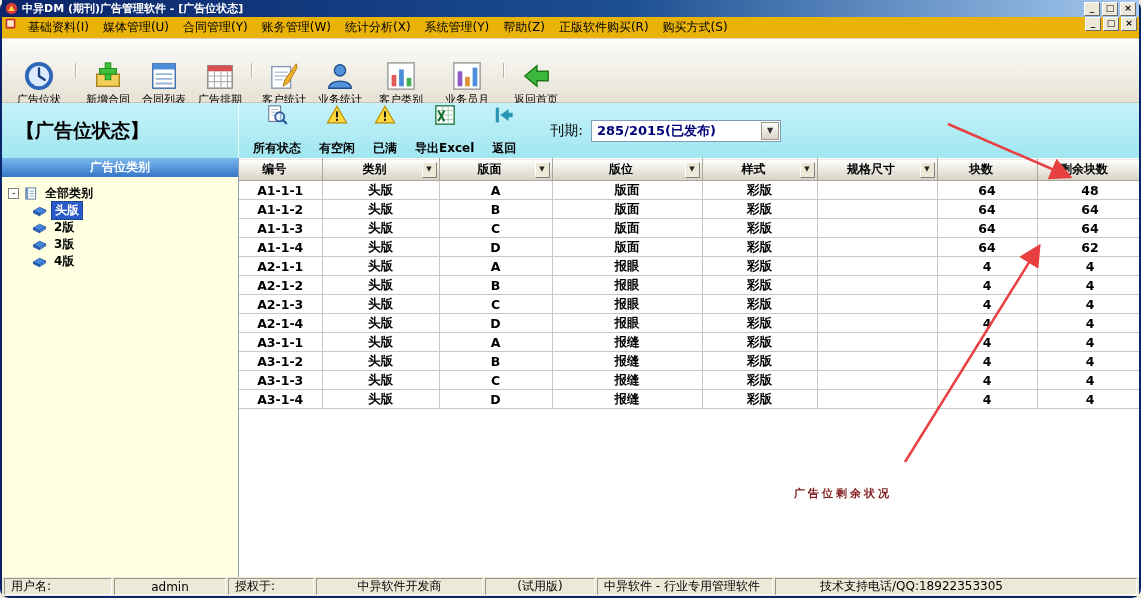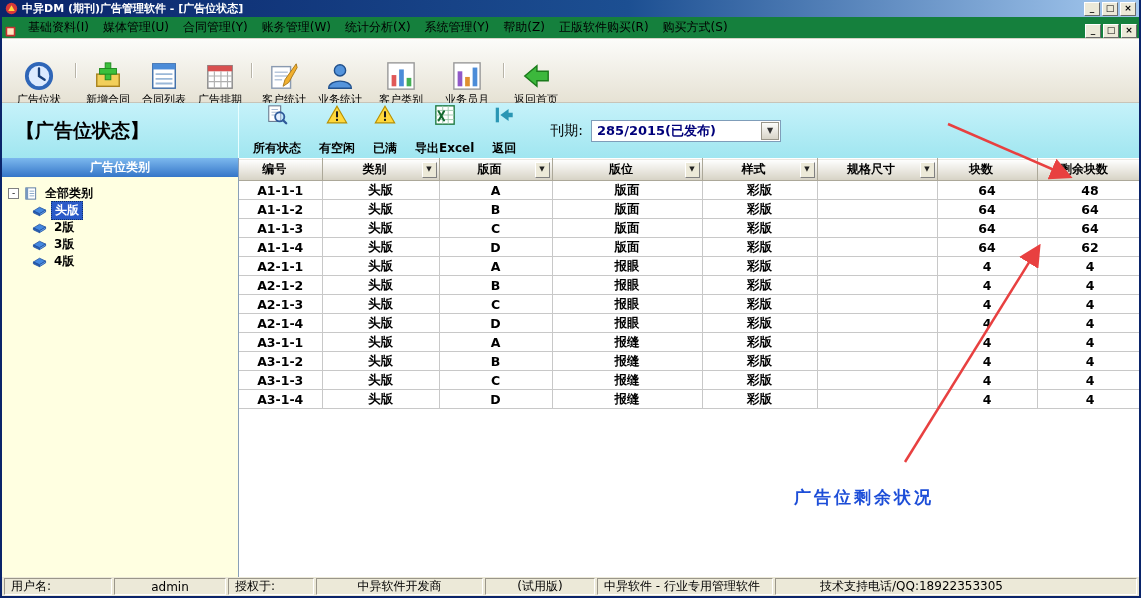--- a/index.html
+++ b/index.html
@@ -1,26 +1,26 @@
 <!DOCTYPE html>
 <html><head>
 <meta charset="utf-8">
 <style>
 *{box-sizing:border-box;margin:0;padding:0;}
 html,body{width:1141px;height:598px;}
 body{font-family:"DejaVu Sans","Liberation Sans",sans-serif;font-size:12px;background:#ece9d8;overflow:hidden;}
-.app{position:relative;width:1141px;height:598px;display:flex;flex-direction:column;background:#ece9d8;border-left:2px solid #0a246a;border-right:2px solid #0a246a;border-bottom:2px solid #0a246a;}
+.app{position:relative;width:1141px;height:598px;display:flex;flex-direction:column;background:#ece9d8;border-left:2px solid #0a246a;border-right:2px solid #0a246a;border-bottom:2px solid #0a246a;border-radius:9px;}
 
 .titlebar{height:17px;flex:0 0 17px;background:linear-gradient(to right,#0a246a 0%,#1c4f92 55%,#a6caf0 100%);display:flex;align-items:center;padding:0 3px;color:#fff;}
 .ticon16{width:13px;height:13px;flex:0 0 13px;margin-right:4px;}
 .title-text{font-size:11px;font-weight:bold;white-space:nowrap;}
 .win-group{margin-left:auto;display:flex;gap:2px;}
 .win-btn{width:16px;height:14px;background:#ece9d8;border:1px solid;border-color:#fff #6a6a6a #6a6a6a #fff;font-size:9px;line-height:11px;text-align:center;color:#000;font-weight:bold;cursor:default;}
 
-.menubar{height:35px;flex:0 0 19px;display:flex;align-items:flex-end;background:#15803d;border-bottom:1px solid #d8d4c8;padding:0 2px;}
+.menubar{height:35px;flex:0 0 19px;display:flex;align-items:flex-start;background:#eab308;border-bottom:1px solid #d8d4c8;padding:0 2px;}
 .menu-item{padding:2px 7px;color:#000;white-space:nowrap;cursor:default;}
 
 .toolbar{height:64px;flex:0 0 64px;background:linear-gradient(#fcfcfa,#e6e2d4);display:flex;align-items:stretch;padding:18px 4px;border-bottom:1px solid #c8c4b8;}
 .tool-btn{display:flex;flex-direction:column;align-items:center;padding:4px 6px 2px;min-width:56px;max-width:66px;cursor:default;}
 .tool-btn .ticon{width:30px;height:30px;flex:0 0 30px;}
 .tool-label{font-size:11px;text-align:center;margin-top:2px;line-height:13px;color:#000;}
 .tool-sep{width:2px;margin:6px 3px;border-left:1px solid #b8b4a8;border-right:1px solid #fff;}
 
 .band{height:55px;flex:0 0 55px;background:linear-gradient(#c6f2fa,#a0e6f0);display:flex;align-items:center;}
 .band-title{width:236px;flex:0 0 236px;font-size:19px;font-weight:bold;color:#000;padding-left:14px;white-space:nowrap;}
@@ -49,21 +49,21 @@
 table.grid{border-collapse:collapse;table-layout:fixed;width:904px;}
 .grid th{height:22px;background:linear-gradient(#ffffff,#d6d2c4);border-right:1px solid #aca899;border-bottom:1px solid #aca899;border-top:1px solid #fff;font-size:12px;font-weight:bold;color:#000;position:relative;padding:0 16px 0 4px;text-align:center;white-space:nowrap;cursor:default;}
 .filter-btn{position:absolute;right:2px;top:3px;width:15px;height:16px;background:#ece9d8;border:1px solid;border-color:#fff #808080 #808080 #fff;font-size:7px;line-height:13px;text-align:center;color:#222;cursor:default;}
 .grid td{height:19px;border-right:1px solid #c8c8c8;border-bottom:1px solid #c8c8c8;text-align:center;font-size:12.5px;font-weight:bold;color:#000;padding:0 3px;white-space:nowrap;overflow:hidden;}
 
 .statusbar{height:19px;flex:0 0 19px;background:#ece9d8;display:flex;padding:1px 2px;gap:2px;}
 .status-cell{border:1px solid;border-color:#9a968a #fff #fff #9a968a;display:flex;align-items:center;padding:0 6px;font-size:12px;color:#000;white-space:nowrap;overflow:hidden;}
 .sc1{width:108px;}.sc2{width:112px;justify-content:center;}.sc3{width:86px;}.sc4{width:167px;justify-content:center;}.sc5{width:110px;justify-content:center;}.sc6{width:176px;}.sc7{flex:1;padding-left:44px;}
 
 .overlay{position:absolute;left:0;top:0;width:1141px;height:598px;pointer-events:none;z-index:50;}
-.annotation-text{position:absolute;left:792px;top:486px;font-size:17px;font-weight:bold;color:#1d4ed8;letter-spacing:3px;z-index:51;white-space:nowrap;}
+.annotation-text{position:absolute;left:792px;top:486px;font-size:11px;font-weight:bold;color:#7f1d1d;letter-spacing:3px;z-index:51;white-space:nowrap;}
 
 .ticon svg,.bicon svg,.tree-icon svg,.ticon16 svg{width:100%;height:100%;display:block;}
 </style>
 </head>
 <body>
 
 <div class="app">
 
   <div class="titlebar">
     <span class="ticon16">

